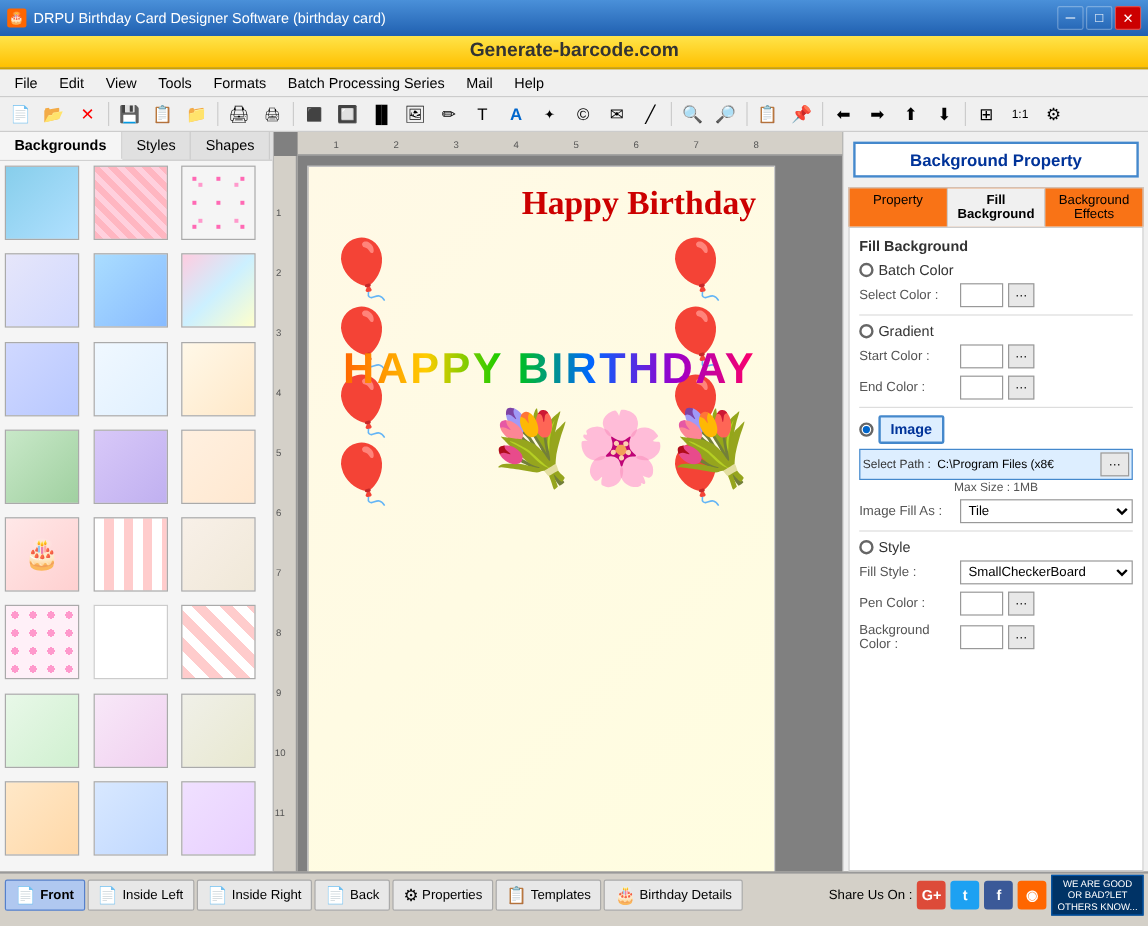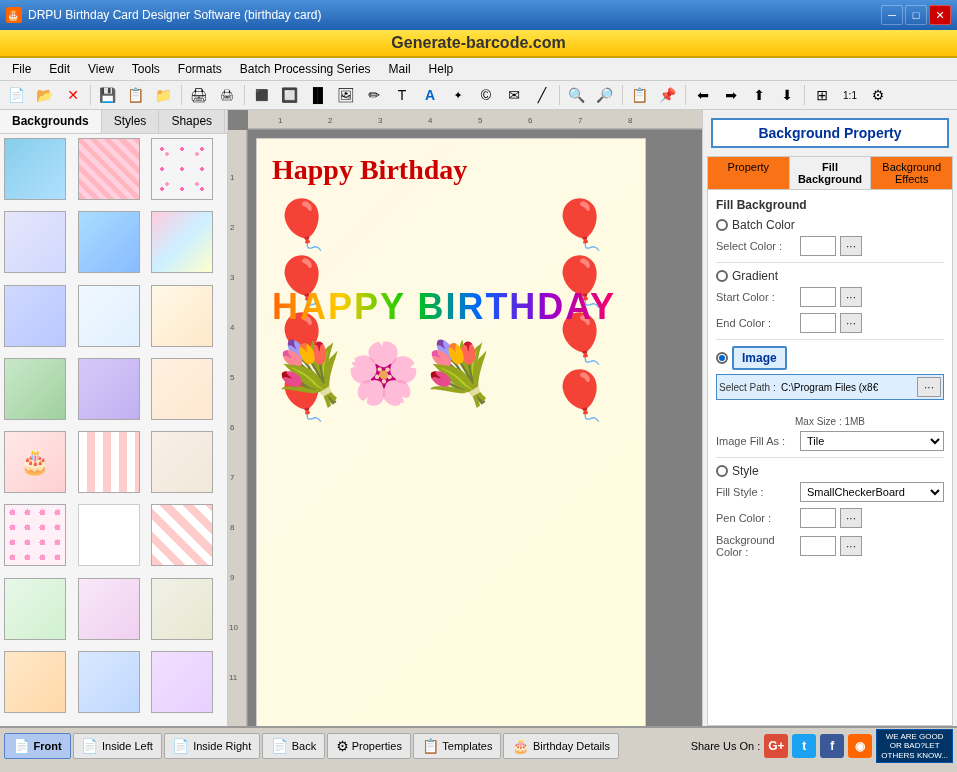--- a/index.html
+++ b/index.html
@@ -150,21 +150,21 @@
       width: 390px;
       height: 590px;
     }
     .card {
       width: 100%;
       height: 100%;
       background: linear-gradient(135deg, #fff9e6 0%, #fffde0 100%);
       border: 1px solid #ccc;
       display: flex;
       flex-direction: column;
-      align-items: flex-start;
+      align-items: flex-end;
       padding: 15px;
       overflow: hidden;
     }
     .card-title {
       font-size: 28px;
       font-weight: bold;
       color: #cc0000;
       margin-bottom: 10px;
       font-family: 'Times New Roman', serif;
     }
@@ -302,21 +302,21 @@
       font-size: 12px;
       font-weight: bold;
       color: #003399;
       cursor: pointer;
       border-radius: 2px;
     }
     .path-row {
       display: flex;
       align-items: center;
       gap: 2px;
-      margin-bottom: 16px;
+      margin-bottom: 1px;
       background: #ddeeff;
       border: 1px solid #4488cc;
       padding: 2px;
     }
     .path-input {
       flex: 1;
       border: none;
       background: transparent;
       font-size: 10px;
       outline: none;

